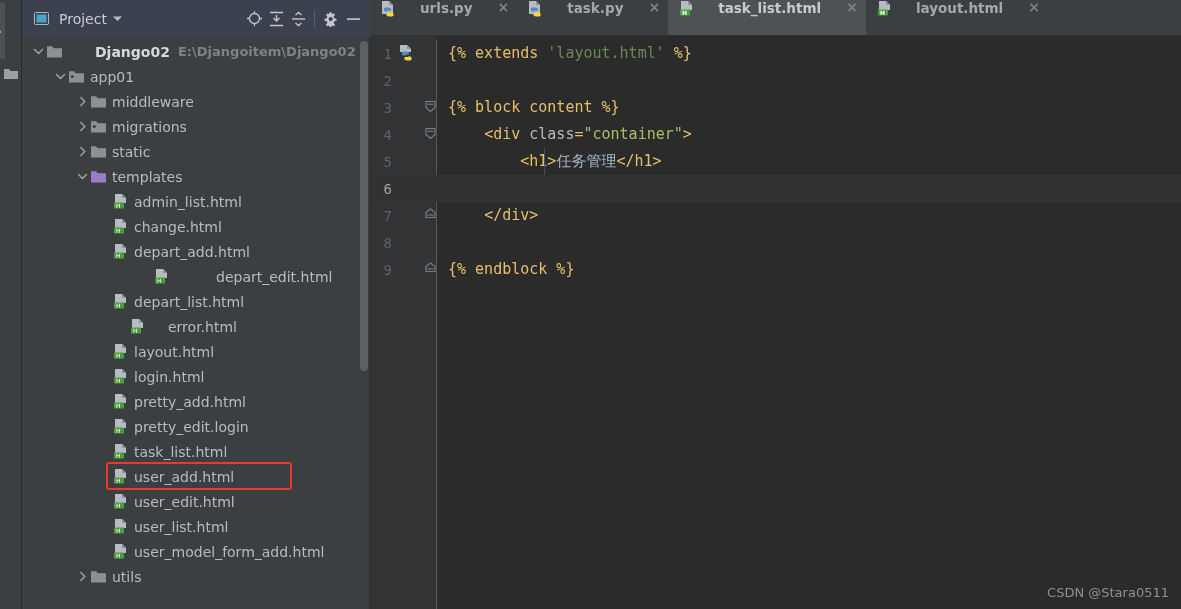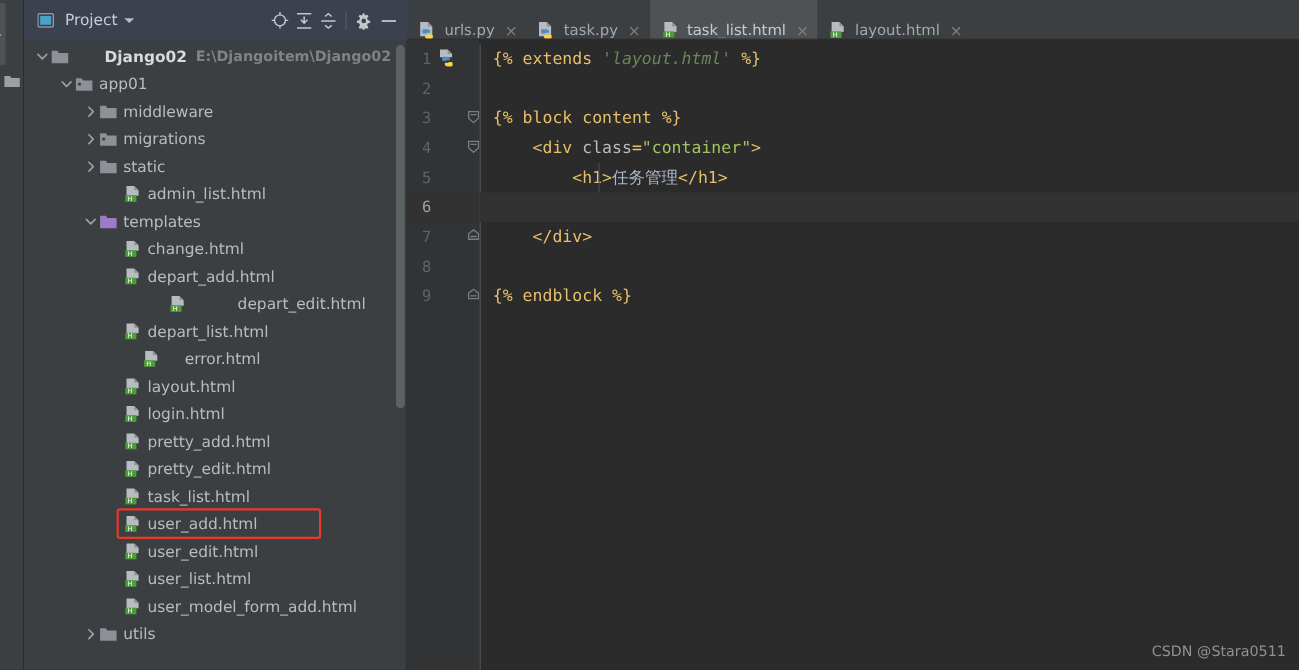--- a/index.html
+++ b/index.html
@@ -81,23 +81,24 @@
     background: #2b2b2b; position: relative; overflow: hidden;
   }
   .tabbar {
     height: 36px; flex: 0 0 36px; background: #3c3f41;
     display: flex; align-items: stretch; position: relative;
   }
   .tabbar::after {
     content:""; position:absolute; left:0; right:0; bottom:0; height:1px; background:#323232;
   }
   .etab {
-    display: flex; align-items: flex-end; padding: 0 8px 0 10px;
-    color: #a3a8ad; font-size: 13.5px; gap: 7px; cursor: pointer;
+    display: flex; align-items: flex-start; padding: 0 8px 0 10px;
+    color: #a3a8ad; font-size: 13.5px; gap: 23px; cursor: pointer;
     position: relative;
+    font-weight: bold;
   }
   .etab.active { background: #4e5254; color: #c5cbd1; }
   .etab.active::after {
     content:""; position:absolute; left:0; right:0; bottom:0; height:2px; background:#4e5254;
   }
   .etab .closex { color: #7d8286; font-size: 14px; margin-left: 2px; line-height: 1; }
 
   .codewrap { flex: 1; display: flex; position: relative; background: #2b2b2b; overflow: hidden; }
   .gutter {
     width: 66px; flex: 0 0 66px; background: #313335;
@@ -123,21 +124,21 @@
     position: relative;
   }
   .codeline.current { background: #323232; }
   .foldline {
     position: absolute; left: 0px; top: 4px; bottom: 0; width: 1px; background: #555759;
   }
   .indentguide { position: absolute; top: 4px; width: 1px; background: #4b4e50; }
 
   .tok-tag   { color: #e8bf6a; }
   .tok-kw    { color: #e8bf6a; }
-  .tok-str   { color: #6a8759; font-style: italic; }
+  .tok-str   { color: #6a8759; }
   .tok-attr  { color: #bababa; }
   .tok-val   { color: #a5c261; }
   .tok-txt   { color: #a9b7c6; }
 
   .watermark {
     position: absolute; right: 12px; bottom: 9px;
     color: #8d9196; font-size: 13px;
     font-family: "DejaVu Sans", "Liberation Sans", sans-serif;
   }
 </style>
@@ -266,32 +267,20 @@
                 <path d="M2.8 1.5 L6.8 5.5 L2.8 9.5" fill="none" stroke="#9aa0a6" stroke-width="1.5" stroke-linecap="round" stroke-linejoin="round"></path>
               </svg>
             </span>
             <span class="nodeicon">
               <svg width="17" height="15" viewBox="0 0 17 15">
                 <path d="M1 2.2h5.2l1.3 2H16v9.3H1z" fill="#8c9197"></path>
               </svg>
             </span>
             <span class="label">static</span>
           </div>
-          <div class="node" style="padding-left: 74px;">
-            <span class="arrow none"></span>
-            <span class="nodeicon">
-              <svg width="17" height="17" viewBox="0 0 17 17">
-                <path d="M3 1h7l4 4v5H3z" fill="#b6bcc2"></path>
-                <path d="M10 1l4 4h-4z" fill="#8e949a"></path>
-                <rect x="2" y="9.5" width="10" height="6" fill="#4f9d3a"></rect>
-                <text x="4" y="14.6" font-family="DejaVu Sans, sans-serif" font-size="6" fill="#ffffff">H</text>
-              </svg>
-            </span>
-            <span class="label">admin_list.html</span>
-          </div>
           <div class="node" style="padding-left: 52px;">
             <span class="arrow">
               <svg width="11" height="9" viewBox="0 0 11 9">
                 <path d="M1.5 2.5 L5.5 6.5 L9.5 2.5" fill="none" stroke="#9aa0a6" stroke-width="1.5" stroke-linecap="round" stroke-linejoin="round"></path>
               </svg>
             </span>
             <span class="nodeicon">
               <svg width="17" height="15" viewBox="0 0 17 15">
                 <path d="M1 2.2h5.2l1.3 2H16v9.3H1z" fill="#9b7cc9"></path>
               </svg>
@@ -301,20 +290,32 @@
           <div class="node" style="padding-left: 74px;">
             <span class="arrow none"></span>
             <span class="nodeicon">
               <svg width="17" height="17" viewBox="0 0 17 17">
                 <path d="M3 1h7l4 4v5H3z" fill="#b6bcc2"></path>
                 <path d="M10 1l4 4h-4z" fill="#8e949a"></path>
                 <rect x="2" y="9.5" width="10" height="6" fill="#4f9d3a"></rect>
                 <text x="4" y="14.6" font-family="DejaVu Sans, sans-serif" font-size="6" fill="#ffffff">H</text>
               </svg>
             </span>
+            <span class="label">admin_list.html</span>
+          </div>
+          <div class="node" style="padding-left: 74px;">
+            <span class="arrow none"></span>
+            <span class="nodeicon">
+              <svg width="17" height="17" viewBox="0 0 17 17">
+                <path d="M3 1h7l4 4v5H3z" fill="#b6bcc2"></path>
+                <path d="M10 1l4 4h-4z" fill="#8e949a"></path>
+                <rect x="2" y="9.5" width="10" height="6" fill="#4f9d3a"></rect>
+                <text x="4" y="14.6" font-family="DejaVu Sans, sans-serif" font-size="6" fill="#ffffff">H</text>
+              </svg>
+            </span>
             <span class="label">change.html</span>
           </div>
           <div class="node" style="padding-left: 74px;">
             <span class="arrow none"></span>
             <span class="nodeicon">
               <svg width="17" height="17" viewBox="0 0 17 17">
                 <path d="M3 1h7l4 4v5H3z" fill="#b6bcc2"></path>
                 <path d="M10 1l4 4h-4z" fill="#8e949a"></path>
                 <rect x="2" y="9.5" width="10" height="6" fill="#4f9d3a"></rect>
                 <text x="4" y="14.6" font-family="DejaVu Sans, sans-serif" font-size="6" fill="#ffffff">H</text>
@@ -397,21 +398,21 @@
           <div class="node" style="padding-left: 74px;">
             <span class="arrow none"></span>
             <span class="nodeicon">
               <svg width="17" height="17" viewBox="0 0 17 17">
                 <path d="M3 1h7l4 4v5H3z" fill="#b6bcc2"></path>
                 <path d="M10 1l4 4h-4z" fill="#8e949a"></path>
                 <rect x="2" y="9.5" width="10" height="6" fill="#4f9d3a"></rect>
                 <text x="4" y="14.6" font-family="DejaVu Sans, sans-serif" font-size="6" fill="#ffffff">H</text>
               </svg>
             </span>
-            <span class="label">pretty_edit.html</span>
+            <span class="label">pretty_edit.login</span>
           </div>
           <div class="node" style="padding-left: 74px;">
             <span class="arrow none"></span>
             <span class="nodeicon">
               <svg width="17" height="17" viewBox="0 0 17 17">
                 <path d="M3 1h7l4 4v5H3z" fill="#b6bcc2"></path>
                 <path d="M10 1l4 4h-4z" fill="#8e949a"></path>
                 <rect x="2" y="9.5" width="10" height="6" fill="#4f9d3a"></rect>
                 <text x="4" y="14.6" font-family="DejaVu Sans, sans-serif" font-size="6" fill="#ffffff">H</text>
               </svg>

